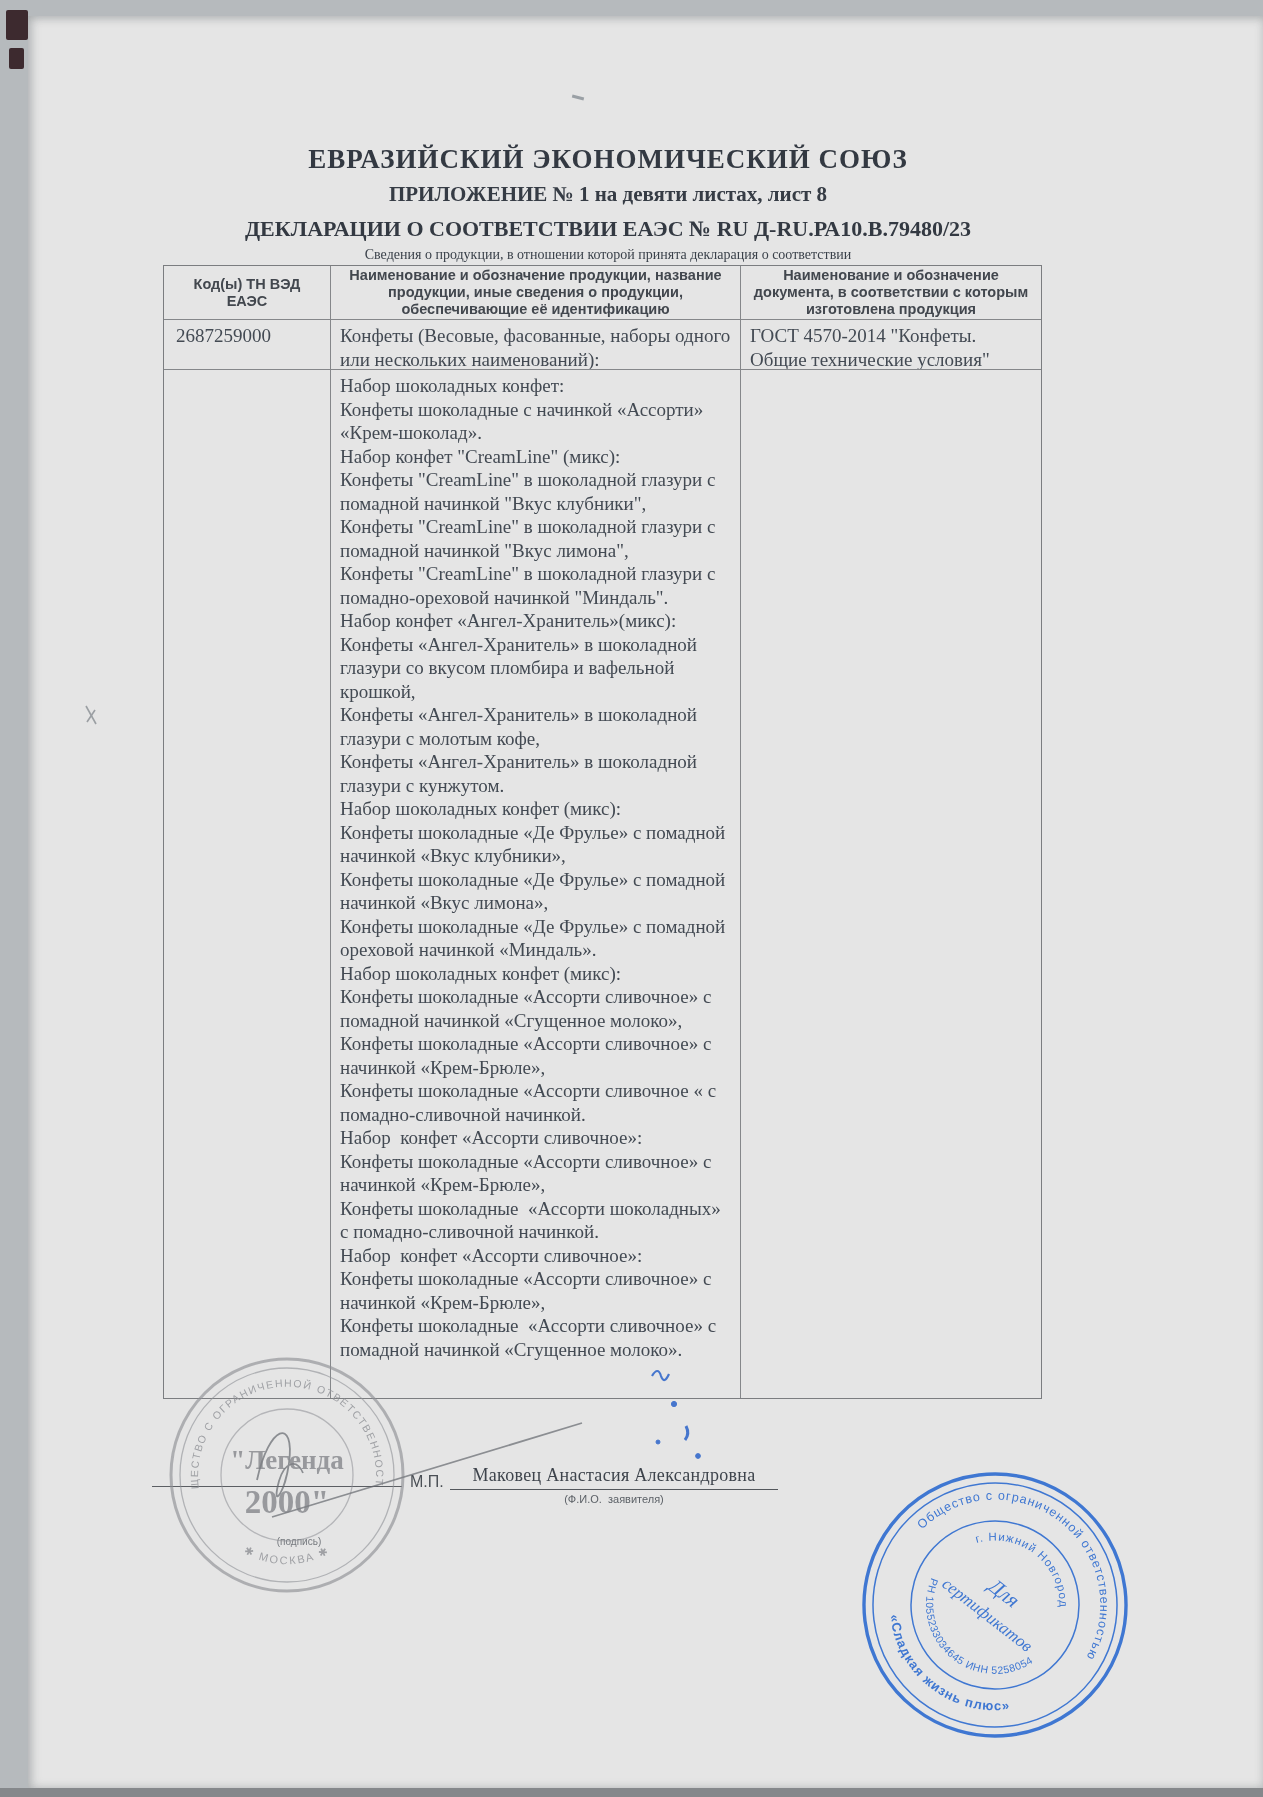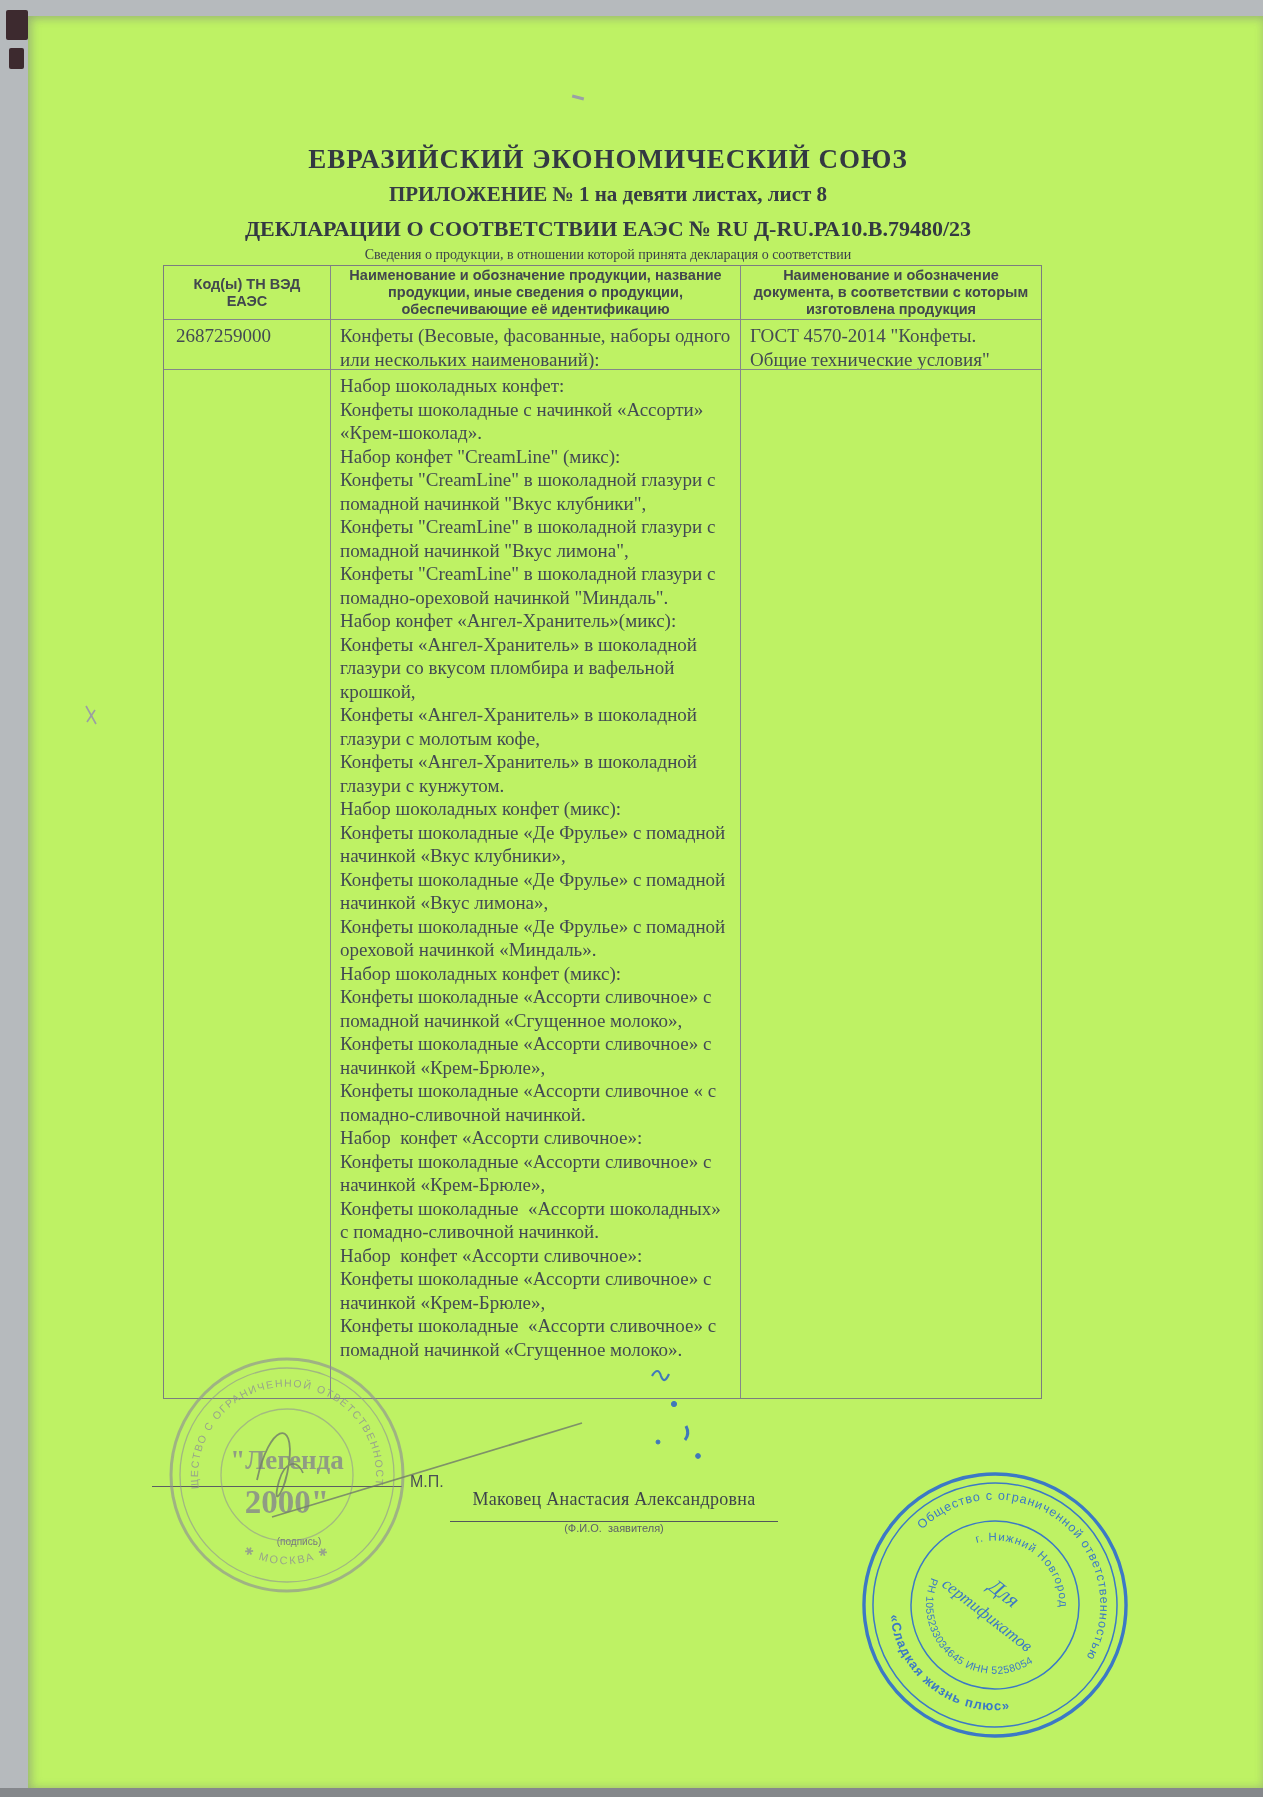--- a/index.html
+++ b/index.html
@@ -4,21 +4,21 @@
 <style>
   html,body{margin:0;padding:0;}
   body{
     width:1263px;height:1797px;position:relative;
     background:#b6babd;
     font-family:"Liberation Serif","DejaVu Serif",serif;
     overflow:hidden;
   }
   .page{
     position:absolute;left:28px;top:16px;width:1235px;height:1772px;
-    background:#bef264;
+    background:#e5e5e5;
     box-shadow:inset 4px 0 10px rgba(120,125,130,.35), inset 0 3px 8px rgba(120,125,130,.3);
   }
   .bottom-strip{position:absolute;left:0;bottom:0;width:100%;height:9px;background:#85888b;}
   .corner-mark{position:absolute;background:#331d23;opacity:.92;}
   .corner-mark.m1{left:6px;top:10px;width:22px;height:30px;border-radius:2px;}
   .corner-mark.m2{left:9px;top:48px;width:15px;height:21px;border-radius:2px;}
   .tiny-dash{position:absolute;left:544px;top:80px;width:12px;height:3px;background:#9aa0a5;transform:rotate(14deg);}
   .ink{color:#3f454d;}
   .titles{position:absolute;left:40px;top:128px;width:1080px;text-align:center;}
   .t1{font-size:27px;font-weight:bold;letter-spacing:1px;color:#333942;}
@@ -41,24 +41,24 @@
     font-weight:bold;font-size:14.5px;line-height:17px;color:#42474e;
     display:flex;align-items:center;justify-content:center;text-align:center;
     padding:2px 8px;
   }
   .bcell{font-size:19px;line-height:23.5px;color:#434a53;padding:4px 7px 2px 9px;}
   .code-cell{padding-left:12px;}
   .plist .pline{white-space:pre-wrap;}
   
   .sig-row{position:absolute;left:0;top:1449px;width:100%;height:60px;}
   .mp{position:absolute;left:382px;top:8px;font-family:"Liberation Sans",sans-serif;font-size:16px;color:#4a4f55;}
-  .sig-line{position:absolute;left:422px;top:0;width:328px;border-bottom:1.6px solid #53575c;text-align:center;padding-bottom:11px;margin-top:24px;}
+  .sig-line{position:absolute;left:422px;top:0;width:328px;border-bottom:1.6px solid #53575c;text-align:center;padding-bottom:3px;}
   .sig-name{font-size:18px;color:#3e444c;letter-spacing:.3px;}
   .sig-caption{position:absolute;left:422px;top:28px;width:328px;text-align:center;
-    font-family:"Liberation Sans",sans-serif;font-size:11px;color:#5c6167;white-space:pre;margin-top:29px;}
+    font-family:"Liberation Sans",sans-serif;font-size:11px;color:#5c6167;white-space:pre;}
   .podpis-line{position:absolute;left:124px;top:1470px;width:250px;border-bottom:1.4px solid #5b5e63;}
   .podpis-caption{position:absolute;left:196px;top:1520px;width:150px;text-align:center;
     font-family:"Liberation Sans",sans-serif;font-size:10px;color:#75797e;}
   .stamp{position:absolute;}
   .stamp-left{left:129px;top:1329px;opacity:.8;}
   .stamp-right{left:807px;top:1429px;opacity:.9;}
   .ink-blot{position:absolute;}
   .margin-mark{position:absolute;left:52px;top:686px;}
 </style>
 </head>

